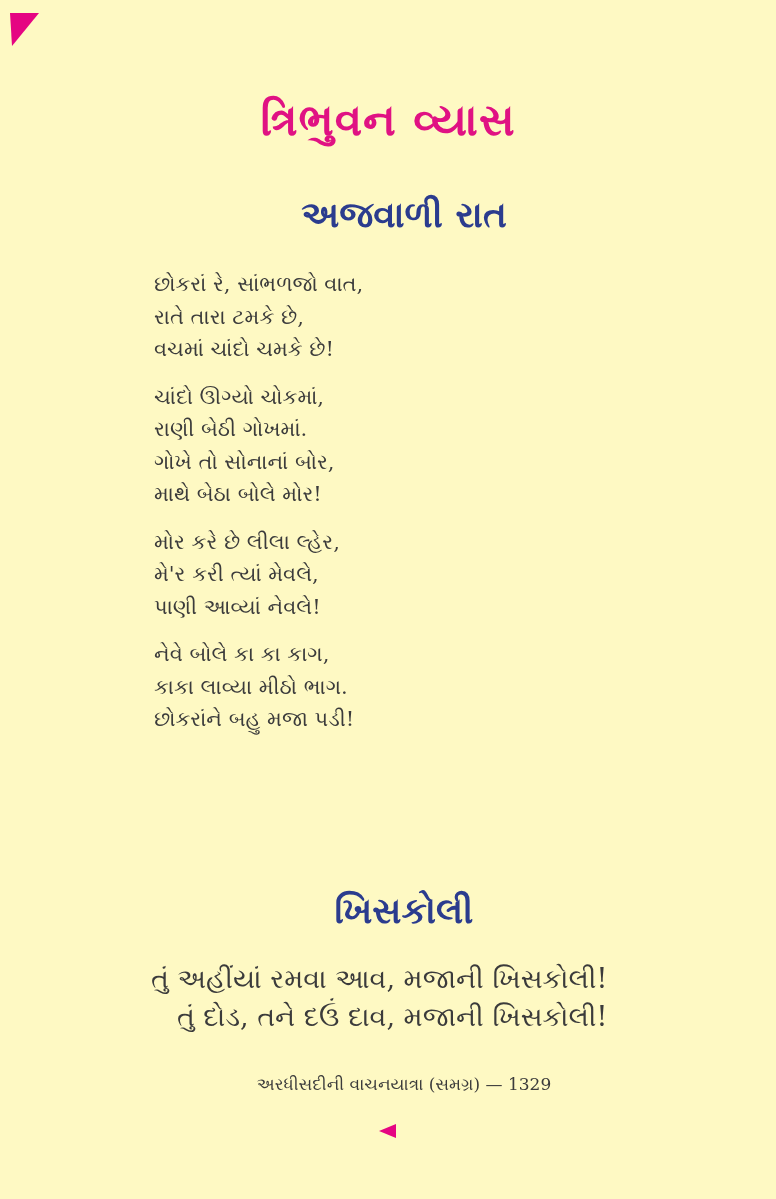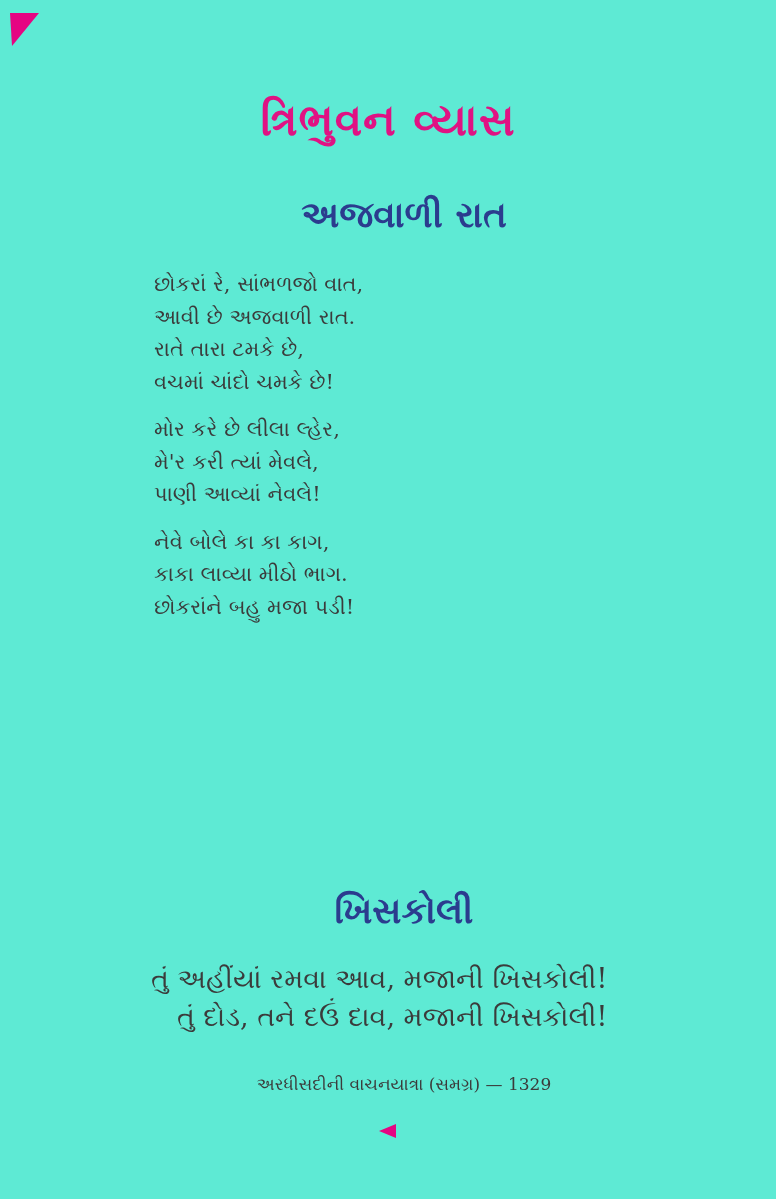--- a/index.html
+++ b/index.html
@@ -5,21 +5,21 @@
   html, body {
     margin: 0;
     padding: 0;
     background: #ffffff;
     font-family: "Liberation Serif", serif;
   }
   .page {
     position: relative;
     width: 776px;
     height: 1199px;
-    background: #5eead4;
+    background: #fef9c3;
     overflow: hidden;
   }
   
   .corner-mark {
     position: absolute;
     left: 10px;
     top: 13px;
     width: 29px;
     height: 33px;
     background: #e50582;
@@ -109,23 +109,28 @@
 
   <div class="corner-mark"></div>
 
   <h1 class="author">ત્રિભુવન વ્યાસ</h1>
 
   <section>
     <h2 class="poem-title t1">અજવાળી રાત</h2>
     <div class="verse-block">
       <div class="stanza">
         <p class="verse-line">છોકરાં રે, સાંભળજો વાત,</p>
-        <p class="verse-line">આવી છે અજવાળી રાત.</p>
         <p class="verse-line">રાતે તારા ટમકે છે,</p>
         <p class="verse-line">વચમાં ચાંદો ચમકે છે!</p>
+      </div>
+      <div class="stanza">
+        <p class="verse-line">ચાંદો ઊગ્યો ચોકમાં,</p>
+        <p class="verse-line">રાણી બેઠી ગોખમાં.</p>
+        <p class="verse-line">ગોખે તો સોનાનાં બોર,</p>
+        <p class="verse-line">માથે બેઠા બોલે મોર!</p>
       </div>
       <div class="stanza">
         <p class="verse-line">મોર કરે છે લીલા લ્હેર,</p>
         <p class="verse-line">મે'ર કરી ત્યાં મેવલે,</p>
         <p class="verse-line">પાણી આવ્યાં નેવલે!</p>
       </div>
       <div class="stanza">
         <p class="verse-line">નેવે બોલે કા કા કાગ,</p>
         <p class="verse-line">કાકા લાવ્યા મીઠો ભાગ.</p>
         <p class="verse-line">છોકરાંને બહુ મજા પડી!</p>

